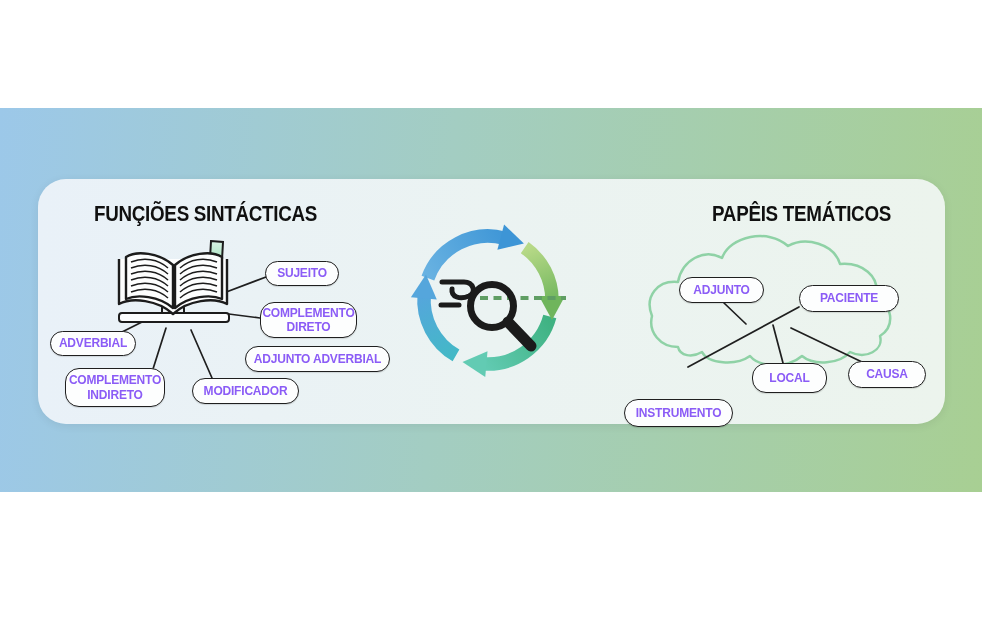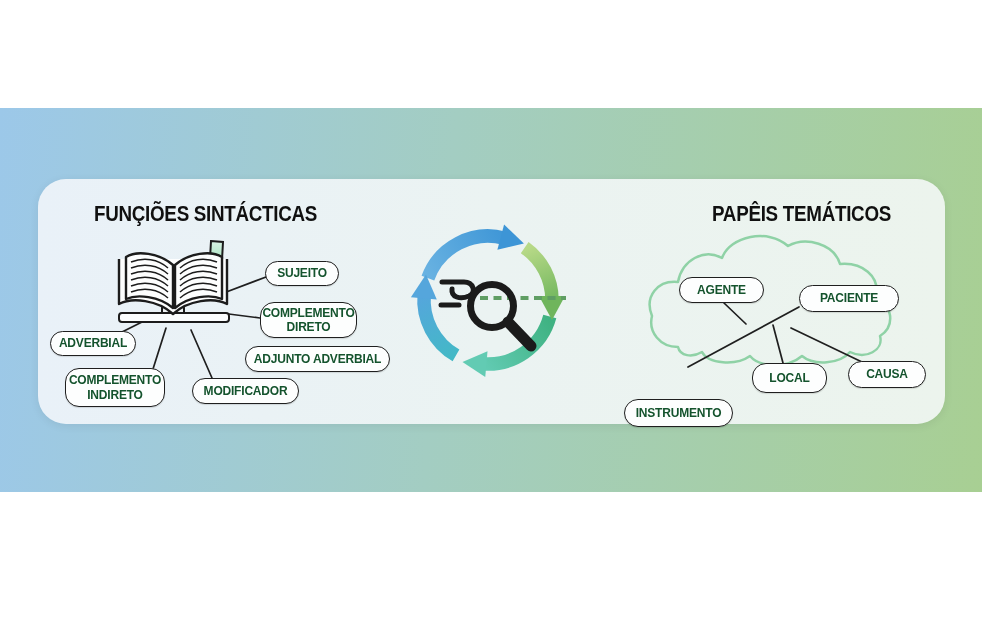--- a/index.html
+++ b/index.html
@@ -21,21 +21,21 @@
     position:absolute;font-weight:700;font-size:20px;letter-spacing:-0.3px;
     color:#101010;transform:scaleX(0.94) scaleY(1.06);transform-origin:left top;
     white-space:nowrap;
   }
   .title-left{left:94px;top:202px;}
   .title-right{left:712px;top:202px;}
   .pill{
     position:absolute;box-sizing:border-box;
     border:1.7px solid #1f1f1f;border-radius:14px;background:#fdfefe;
     display:flex;align-items:center;justify-content:center;text-align:center;
-    font-weight:700;font-size:12px;line-height:1.18;color:#14532d;
+    font-weight:700;font-size:12px;line-height:1.18;color:#8b5cf6;
     white-space:pre-line;letter-spacing:-0.2px;
     box-shadow:0 1px 1px rgba(0,0,0,0.12);
   }
   .p-predicado{left:50px;top:331px;width:86px;height:25px;}
   .p-comp-indireto{left:65px;top:368px;width:100px;height:39px;}
   .p-modificador{left:192px;top:378px;width:107px;height:26px;}
   .p-sujeito{left:265px;top:261px;width:74px;height:25px;}
   .p-comp-direto{left:260px;top:302px;width:97px;height:36px;}
   .p-adjunto{left:245px;top:346px;width:145px;height:26px;}
   .p-agente{left:679px;top:277px;width:85px;height:26px;}
@@ -164,19 +164,19 @@
   </svg>
 
   <div class="pill p-predicado">ADVERBIAL</div>
   <div class="pill p-comp-indireto">COMPLEMENTO
 INDIRETO</div>
   <div class="pill p-modificador">MODIFICADOR</div>
   <div class="pill p-sujeito">SUJEITO</div>
   <div class="pill p-comp-direto">COMPLEMENTO
 DIRETO</div>
   <div class="pill p-adjunto">ADJUNTO ADVERBIAL</div>
-  <div class="pill p-agente">AGENTE</div>
+  <div class="pill p-agente">ADJUNTO</div>
   <div class="pill p-paciente">PACIENTE</div>
   <div class="pill p-instrumento">INSTRUMENTO</div>
   <div class="pill p-local">LOCAL</div>
   <div class="pill p-causa">CAUSA</div>
 
 </div>
 
 </body></html>

